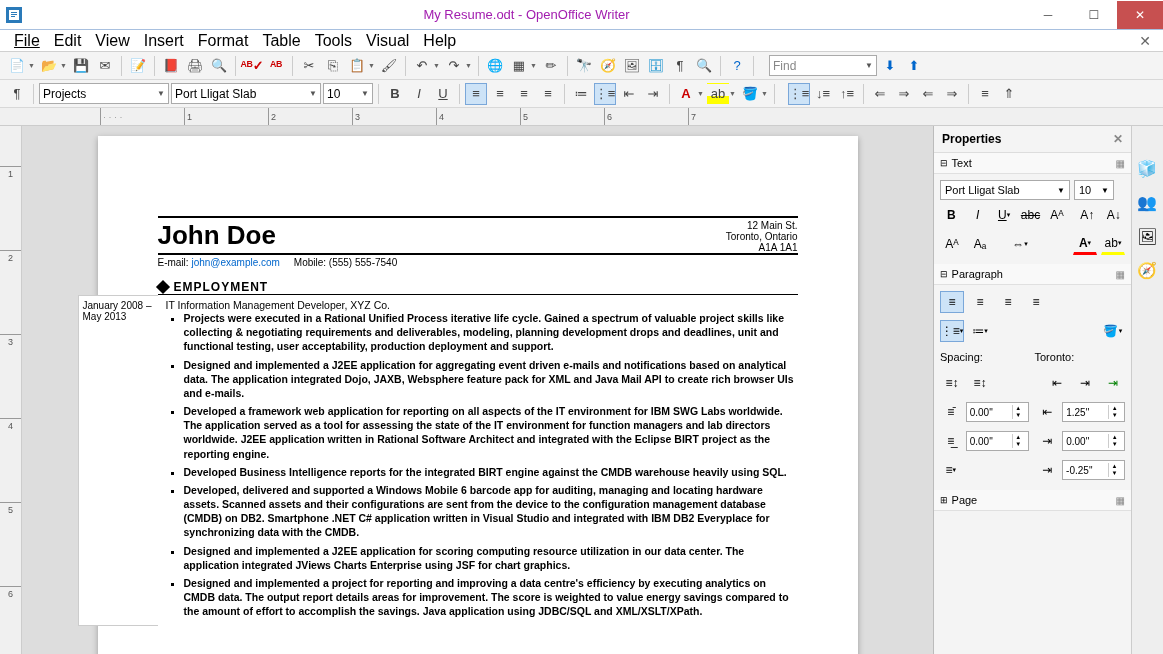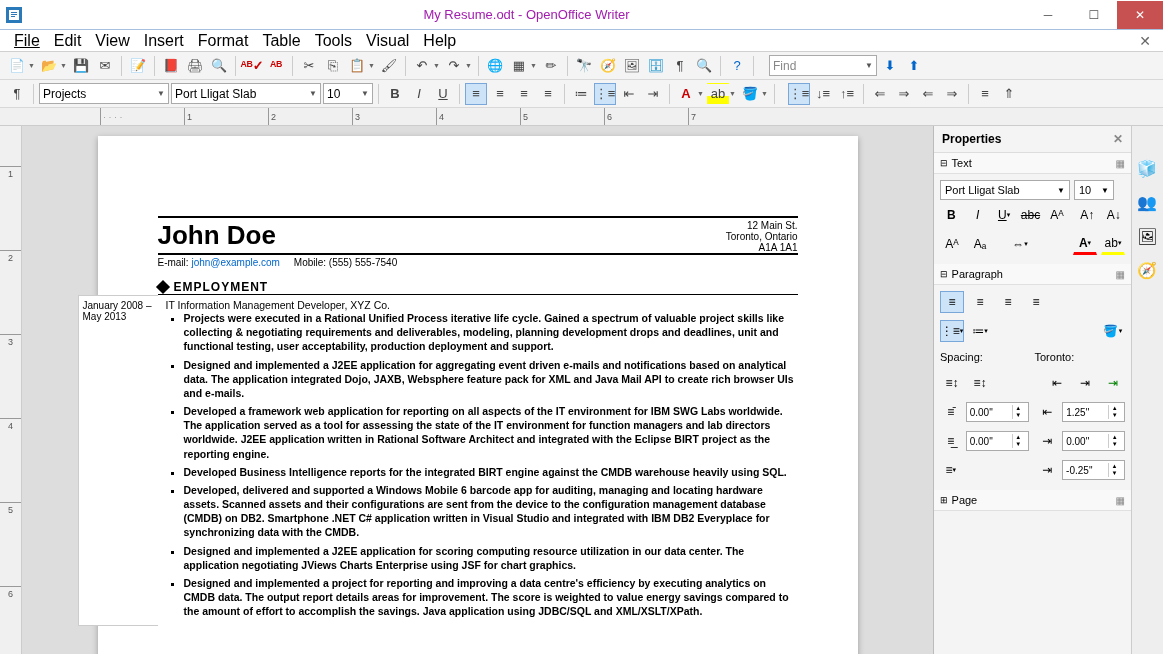--- a/index.html
+++ b/index.html
@@ -267,21 +267,21 @@
       <div class="job-row">
         <div class="job-dates">January 2008 – May 2013</div>
         <div class="job-body">
           <div class="job-title">IT Information Management Developer, XYZ Co.</div>
           <ul>
             <li>Projects were executed in a Rational Unified Process iterative life cycle. Gained a spectrum of valuable project skills like collecting &amp; negotiating requirements and deliverables, modeling, planning development drops and deadlines, unit and functional testing, user acceptability, production deployment and support.</li>
             <li>Designed and implemented a J2EE application for aggregating event driven e-mails and notifications based on analytical data. The application integrated Dojo, JAXB, Websphere feature pack for XML and Java Mail API to create rich browser UIs and e-mails.</li>
             <li>Developed a framework web application for reporting on all aspects of the IT environment for IBM SWG Labs worldwide. The application served as a tool for assessing the state of the IT environment for function managers and lab directors worldwide. J2EE application written in Rational Software Architect and integrated with the Eclipse BIRT project as the reporting engine.</li>
             <li>Developed Business Intelligence reports for the integrated BIRT engine against the CMDB warehouse heavily using SQL.</li>
             <li>Developed, delivered and supported a Windows Mobile 6 barcode app for auditing, managing and locating hardware assets. Scanned assets and their configurations are sent from the device to the configuration management database (CMDB) on DB2. Smartphone .NET C# application written in Visual Studio and integrated with IBM DB2 Everyplace for synchronizing data with the CMDB.</li>
-            <li>Designed and implemented a J2EE application for scoring computing resource utilization in our data center. The application negotiating JViews Charts Enterprise using JSF for chart graphics.</li>
+            <li>Designed and implemented a J2EE application for scoring computing resource utilization in our data center. The application integrated JViews Charts Enterprise using JSF for chart graphics.</li>
             <li>Designed and implemented a project for reporting and improving a data centre's efficiency by executing analytics on CMDB data. The output report details areas for improvement. The score is weighted to value energy savings compared to the amount of effort to accomplish the savings. Java application using JDBC/SQL and XML/XSLT/XPath.</li>
           </ul>
         </div>
       </div>
     </div>
   </div>
 
   <div class="sidebar">
     <div class="propcol">
       <div class="panel-title">

